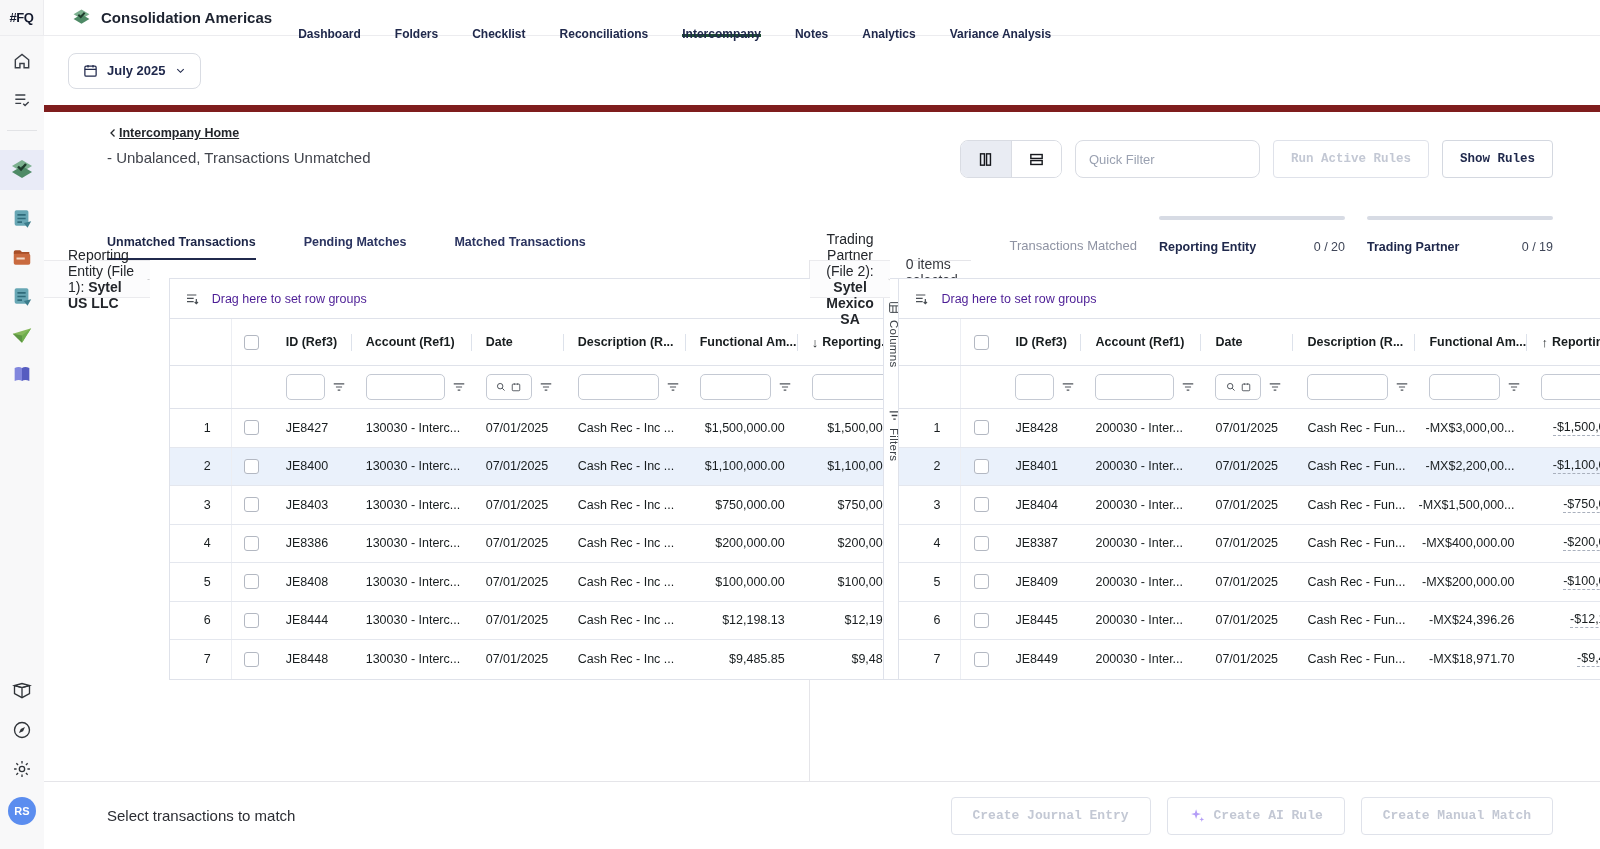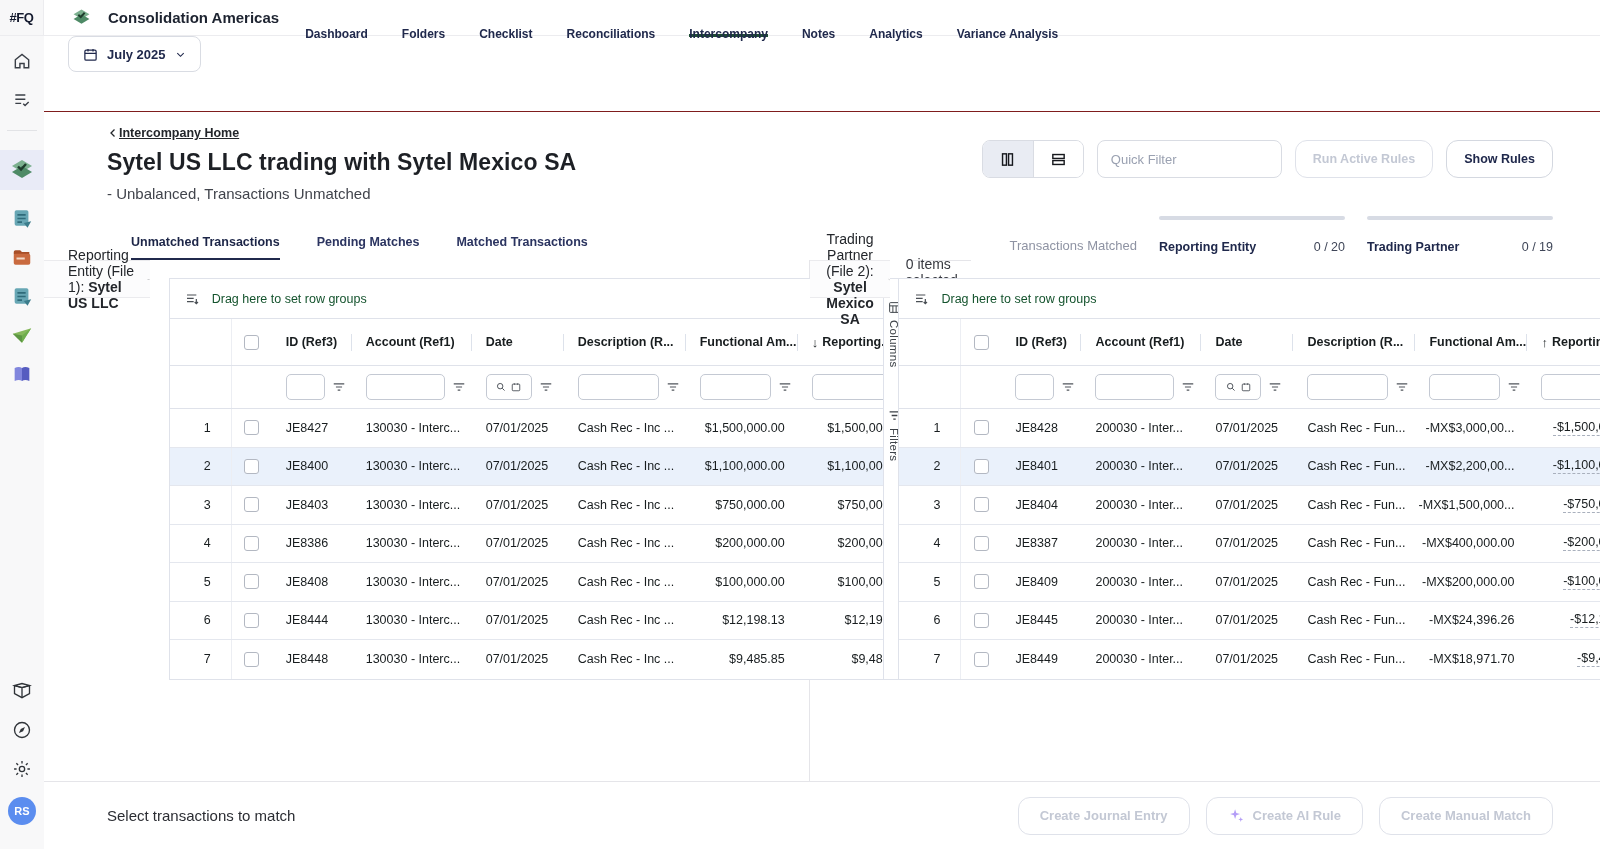--- a/index.html
+++ b/index.html
@@ -3,67 +3,67 @@
 <meta charset="utf-8">
 <style>
   * { margin:0; padding:0; box-sizing:border-box; }
   html,body { width:1600px; height:849px; overflow:hidden; background:#fff;
     font-family:"Liberation Sans", sans-serif; color:#20294c; }
 
   
   .topnav { height:36px; display:flex; align-items:stretch; border-bottom:1px solid #ececef; background:#fff; }
   .logo-box { width:44px; display:flex; align-items:center; justify-content:center;
     border-right:1px solid #ececef; background:#f7f7f8; font-weight:700; font-size:13px; color:#141a2e; letter-spacing:-0.5px; }
-  .brand { display:flex; align-items:center; gap:16px; padding:0 26px 0 26px; }
+  .brand { display:flex; align-items:center; gap:9px; padding:0 26px 0 26px; }
   .brand-name { font-size:15px; font-weight:700; color:#1d2330; white-space:nowrap; }
   .nav-items { display:flex; align-items:stretch; gap:34px;margin-top:31px; }
   .nav-item { display:flex; align-items:center; font-size:12px; font-weight:700; color:#20294c;
     border-bottom:3px solid transparent; padding-top:3px; cursor:pointer; }
   .nav-item.active { border-bottom-color:#1e4d33; }
 
   
   .frame { display:flex; height:813px; }
   .sidebar { width:44px; background:#f8f8f9; display:flex; flex-direction:column; align-items:center;
     padding:14px 0 24px 0; gap:17px; }
   .sb-divider { width:30px; height:1px; background:#e2e3e6; margin:2px 0; }
   .sb-active { width:44px; height:40px; display:flex; align-items:center; justify-content:center; background:#e9ebf7; }
   .sb-icon { width:22px; height:22px; display:flex; align-items:center; justify-content:center; }
   .sb-spacer { flex:1; }
   .avatar { width:28px; height:28px; border-radius:50%; background:#5b8def; color:#fff; font-size:11px;
     font-weight:700; display:flex; align-items:center; justify-content:center; }
 
   .content { flex:1; display:flex; flex-direction:column; min-width:0; }
 
   
-  .period-row { height:76px; display:flex; align-items:flex-start; padding-left:24px; border-bottom:1px solid #7f1d1d; }
+  .period-row { height:76px; display:flex; align-items:center; padding-left:24px; border-bottom:7px solid #7f1d1d; }
   .period-btn { display:flex; align-items:center; gap:9px; height:36px; padding:0 14px; border:1px solid #d9dce3;
     border-radius:8px; background:#fff; font-size:13px; font-weight:700; color:#20294c; cursor:pointer; }
 
   
   .page-head { display:flex; justify-content:space-between; padding:14px 47px 0 63px; height:108px; }
   .crumb { display:flex; align-items:center; gap:0; font-size:12.5px; font-weight:700; color:#23262b; cursor:pointer; }
   .crumb-text { text-decoration:underline; }
   .page-title { font-size:23px; font-weight:700; color:#1d2025; margin-top:9px; letter-spacing:0.1px; }
   .page-sub { font-size:15px; color:#41444c; margin-top:9px; }
   .head-right { display:flex; align-items:center; gap:13px; margin-top:14px; height:38px; }
   .view-toggle { display:flex; border:1px solid #d9dce3; border-radius:8px; overflow:hidden; height:38px; }
   .vt-seg { width:50px; display:flex; align-items:center; justify-content:center; background:#fff; cursor:pointer; }
   .vt-seg.sel { background:#e9ecf3; }
   .vt-seg + .vt-seg { border-left:1px solid #d9dce3; }
   .quick-filter { width:185px; height:38px; border:1px solid #d9dce3; border-radius:8px; padding:0 13px;
     font-size:13px; color:#20294c; font-family:inherit; }
   .quick-filter::placeholder { color:#9aa1b1; }
-  .btn { height:38px; border:1px solid #dfe2ea; border-radius:12px; background:#fff; padding:0 17px;
-    font-size:12.5px; font-weight:700; font-family:Liberation Sans, sans-serif; cursor:pointer; white-space:nowrap; }
+  .btn { height:38px; border:1px solid #dfe2ea; border-radius:4px; background:#fff; padding:0 17px;
+    font-size:12.5px; font-weight:700; font-family:Liberation Mono, monospace; cursor:pointer; white-space:nowrap; }
   .btn.disabled { color:#c3c8d4; cursor:default; }
   .btn.dark { color:#20294c; border-color:#d4d8e0; }
 
   
   .tabs-row { height:40px; display:flex; justify-content:space-between; align-items:flex-end; padding:0 47px 0 63px; }
-  .tabs { display:flex; gap:37px;margin-left:24px; }
+  .tabs { display:flex; gap:48px; }
   .tab { font-size:12.5px; font-weight:700; color:#2b3460; padding-bottom:9px; border-bottom:2px solid transparent; cursor:pointer; }
   .tab.active { color:#1c2547; border-bottom-color:#20294c; }
   .match-status { display:flex; align-items:flex-end; gap:22px; padding-bottom:6px; }
   .ms-label { font-size:13px; color:#8e93a3; padding-bottom:1px; }
   .ms-group { width:186px; }
   .ms-bar { height:4px; border-radius:2px; background:#d7dbe4; margin-bottom:9px; }
   .ms-line { display:flex; justify-content:space-between; align-items:baseline;margin-top:20px; }
   .ms-name { font-size:12.5px; font-weight:700; color:#20294c; }
   .ms-count { font-size:12.5px; color:#3f4658; }
 
@@ -84,21 +84,21 @@
   .summary-row { height:38px; border-top:1px solid #e5e5e9; display:flex; align-items:center; font-size:14px; color:#36383f; }
   .pcol.left .summary-row { justify-content:flex-end; padding-right:13px; }
   .pcol.right .summary-row { padding-left:27px; }
 
   
   .grid { display:flex; border:1px solid #dfe2ea; background:#fff; }
   .pcol.left .grid { width:737px; }
   .pcol.right .grid { width:734px; }
   .grid-main { flex:1; min-width:0; overflow:hidden; }
   .dragbar { height:40px; display:flex; align-items:center; gap:11px; padding-left:15px;
-    border-bottom:1px solid #dfe2ea; font-size:12.5px; color:#14532d; }
+    border-bottom:1px solid #dfe2ea; font-size:12.5px; color:#4c1d95; }
   .g-cols { display:grid; grid-template-columns:62px 40px 80px 120px 92px 122px 112px 105px; width:733px; }
   .gc { display:flex; align-items:center; padding:0 10px 0 14px; font-size:12.5px; color:#181d1f;
     white-space:nowrap; overflow:hidden; position:relative; }
   .gc.num { justify-content:flex-end; padding-right:20px; border-right:1px solid #eceef3; }
   .gc.chk { justify-content:center; padding:0; }
   .gc.amt { justify-content:flex-end; padding-right:13px; }
   .g-head { height:47px; border-bottom:1px solid #dfe2ea; }
   .g-head .gc { font-weight:700; }
   .g-head .gc.hsep::after { content:""; position:absolute; right:0; top:15px; height:17px; width:1px; background:#dde2eb; }
   .sort-glyph { font-weight:400; margin-right:4px; font-size:13px; }
@@ -248,21 +248,20 @@
     </div>
 
     <div class="page-head">
       <div class="head-left">
         <div class="crumb">
           <svg width="12" height="12" viewBox="0 0 24 24" fill="none" stroke="#23262b" stroke-width="2.6">
               <path d="M15 5l-7 7 7 7"></path>
             </svg>
           <span class="crumb-text">Intercompany Home</span>
         </div>
-        <h1 class="page-title">Sytel US LLC trading with Sytel Mexico SA</h1>
         <div class="page-sub">- Unbalanced, Transactions Unmatched</div>
       </div>
       <div class="head-right">
         <div class="view-toggle">
           <div class="vt-seg sel">
             <svg width="17" height="17" viewBox="0 0 24 24" fill="none" stroke="#16181d" stroke-width="2">
                 <rect x="5" y="4" width="5.5" height="16"></rect>
                 <rect x="13.5" y="4" width="5.5" height="16"></rect>
               </svg>
           </div>

